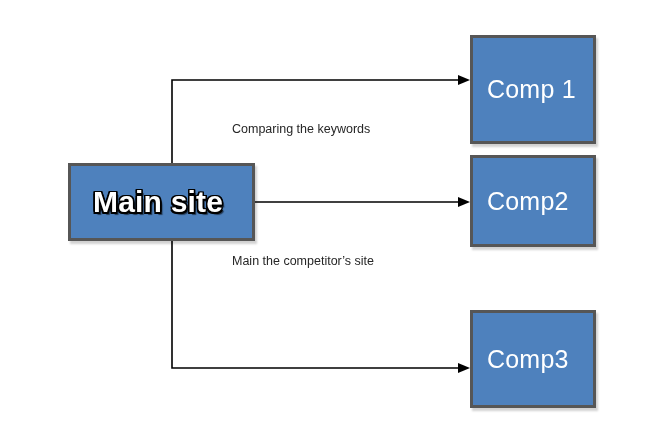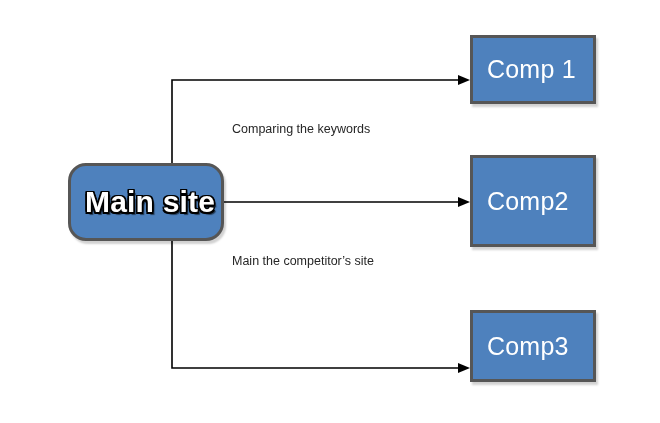--- a/index.html
+++ b/index.html
@@ -33,43 +33,42 @@
     font-size: 25px;
     line-height: 1;
     letter-spacing: 0.2px;
     color: #ffffff;
     white-space: nowrap;
   }
   
   #node-main {
     left: 68px;
     top: 163px;
-    width: 156px;
+    width: 187px;
     height: 78px;
-    padding-left: 14px;
-    border-radius: 18px;
+    padding-left: 22px;
   }
   #node-main .node-label {
     font-size: 30px;
     font-weight: bold;
     color: #ffffff;
     text-shadow:
       -1.5px -1.5px 0 #000,
        1.5px -1.5px 0 #000,
       -1.5px  1.5px 0 #000,
        1.5px  1.5px 0 #000,
       -1.5px 0 0 #000,
        1.5px 0 0 #000,
        0 -1.5px 0 #000,
        0  1.5px 0 #000,
        2.5px 2.5px 1px rgba(0,0,0,0.55);
   }
-  #node-comp1 { left: 470px; top: 35px;  width: 126px; height: 69px; }
+  #node-comp1 { left: 470px; top: 35px;  width: 126px; height: 109px; }
   #node-comp2 { left: 470px; top: 155px; width: 126px; height: 92px; text-align: center; }
-  #node-comp3 { left: 470px; top: 310px; width: 126px; height: 72px; }
+  #node-comp3 { left: 470px; top: 310px; width: 126px; height: 98px; }
 
   .edge-svg {
     position: absolute;
     left: 0;
     top: 0;
     width: 660px;
     height: 423px;
     pointer-events: none;
   }
   .edge-line {

